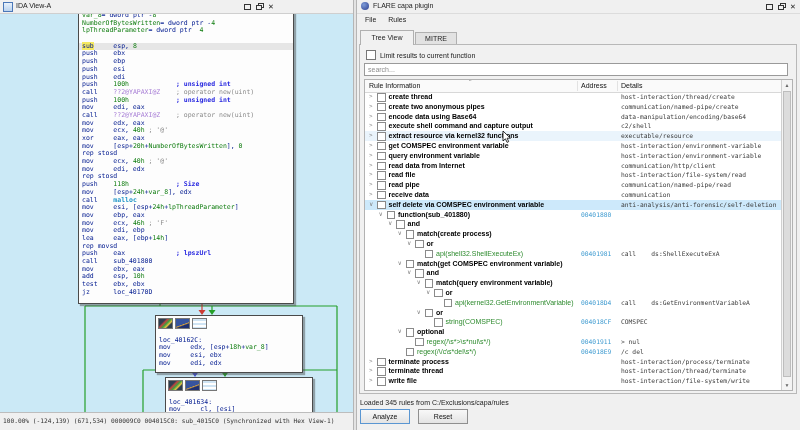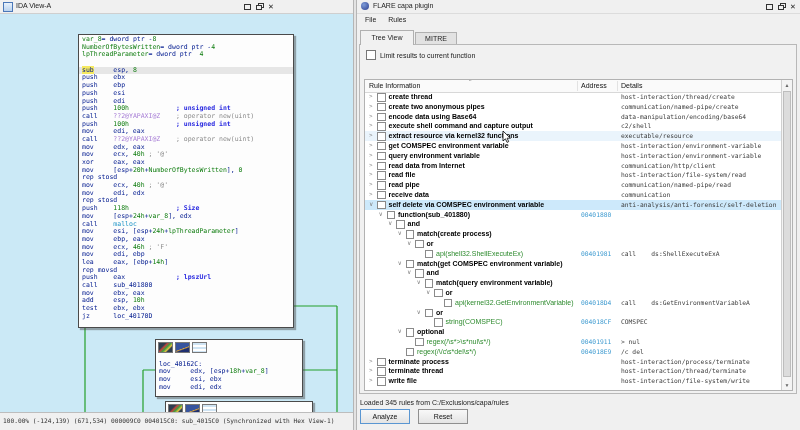--- a/index.html
+++ b/index.html
@@ -22,34 +22,34 @@
   .wb-float::before{content:"";position:absolute;left:5px;top:1px;width:4px;height:3px;border:1px solid #333;}
   .wb-float::after{content:"";position:absolute;left:3px;top:3px;width:4px;height:3px;border:1px solid #333;background:#f0f0f0;}
   .wb-close{font-size:7px;color:#222;text-align:center;line-height:9px;}
   
   .graph{position:absolute;left:0;top:14px;width:353px;height:398px;background:var(--graph-bg,#cbe9f6);overflow:hidden;}
   .edges{position:absolute;left:0;top:0;}
   .block{
     position:absolute;background:var(--block-bg,#fdfdfd);border:1px solid #4a4a4a;
     box-shadow:2px 2px 1px rgba(70,70,70,.45);
     font-family:"DejaVu Sans Mono",monospace;font-size:6.5px;line-height:7.7px;
-    white-space:pre;color:var(--asm-default,#001a8f);padding:1px 0;margin-top:24px;
+    white-space:pre;color:var(--asm-default,#001a8f);padding:1px 0;
   }
   #block-main{left:78px;top:-4px;width:214px;height:290px;}
   #block-b{left:155px;top:301px;width:146px;height:54px;}
   #block-c{left:165px;top:363px;width:146px;height:62px;}
   .ln{height:7.7px;padding:0 3px;}
   .ln.hl{background:#e6e6e6;}
   .whl{background:var(--word-highlight,#f5e960);text-align:center;}
   .t-n{color:var(--asm-number,#0e7c0e);}
   .t-v{color:var(--asm-number,#0e7c0e);}
   .t-c{color:var(--asm-comment-auto,#2a2ae0);font-weight:bold;}
   .t-g{color:var(--asm-comment-gray,#8c8c8c);}
   .t-p{color:var(--asm-import,#a87fd6);}
-  .t-l{color:var(--asm-libfunc,#2196c8);}
+  .t-l{color:var(--asm-libfunc,#2196c8);font-weight:bold;}
   .node-icons{height:11px;padding:1px 0 0 2px;}
   .ni{width:13px;height:9px;display:inline-block;margin-right:2px;border:1px solid #777;vertical-align:top;}
   .ni1{background:linear-gradient(135deg,#2e3e50 30%,#c04040 40%,#3fa03f 55%,#e0c040 68%,#2e3e50 78%);}
   .ni2{background:linear-gradient(160deg,#37549e 55%,#d8a23c 60%,#203070 70%);}
   .ni3{background:repeating-linear-gradient(180deg,#cfe4f4 0 2px,#ffffff 2px 4px);}
   .ida-status{
     position:absolute;left:0;top:412px;width:353px;height:18px;background:var(--panel-bg,#f0f0f0);
     border-top:1px solid #bdbdbd;font-family:"DejaVu Sans Mono",monospace;font-size:6.2px;color:#333;
     padding:4px 0 0 3px;box-sizing:border-box;white-space:nowrap;
   }
@@ -156,20 +156,21 @@
   <div class="menu-bar"><span class="menu-item">File</span><span class="menu-item">Rules</span></div>
 
   <div class="tab active">Tree View</div>
   <div class="tab inactive">MITRE</div>
 
   <div class="tab-pane">
     <div class="limit-row">
       <span class="cbx"></span>
       <span>Limit results to current function</span>
     </div>
+    <input class="search-input" type="text" placeholder="search..." style="">
     <div class="capa-table">
       <div class="thead">
         <span class="th th-rule">Rule Information</span>
         <span class="sort-ind">^</span>
         <span class="th-sep" style="left:212px"></span>
         <span class="th th-addr">Address</span>
         <span class="th-sep" style="left:252px"></span>
         <span class="th th-det">Details</span>
       </div>
       <div class="tree" id="tree">

